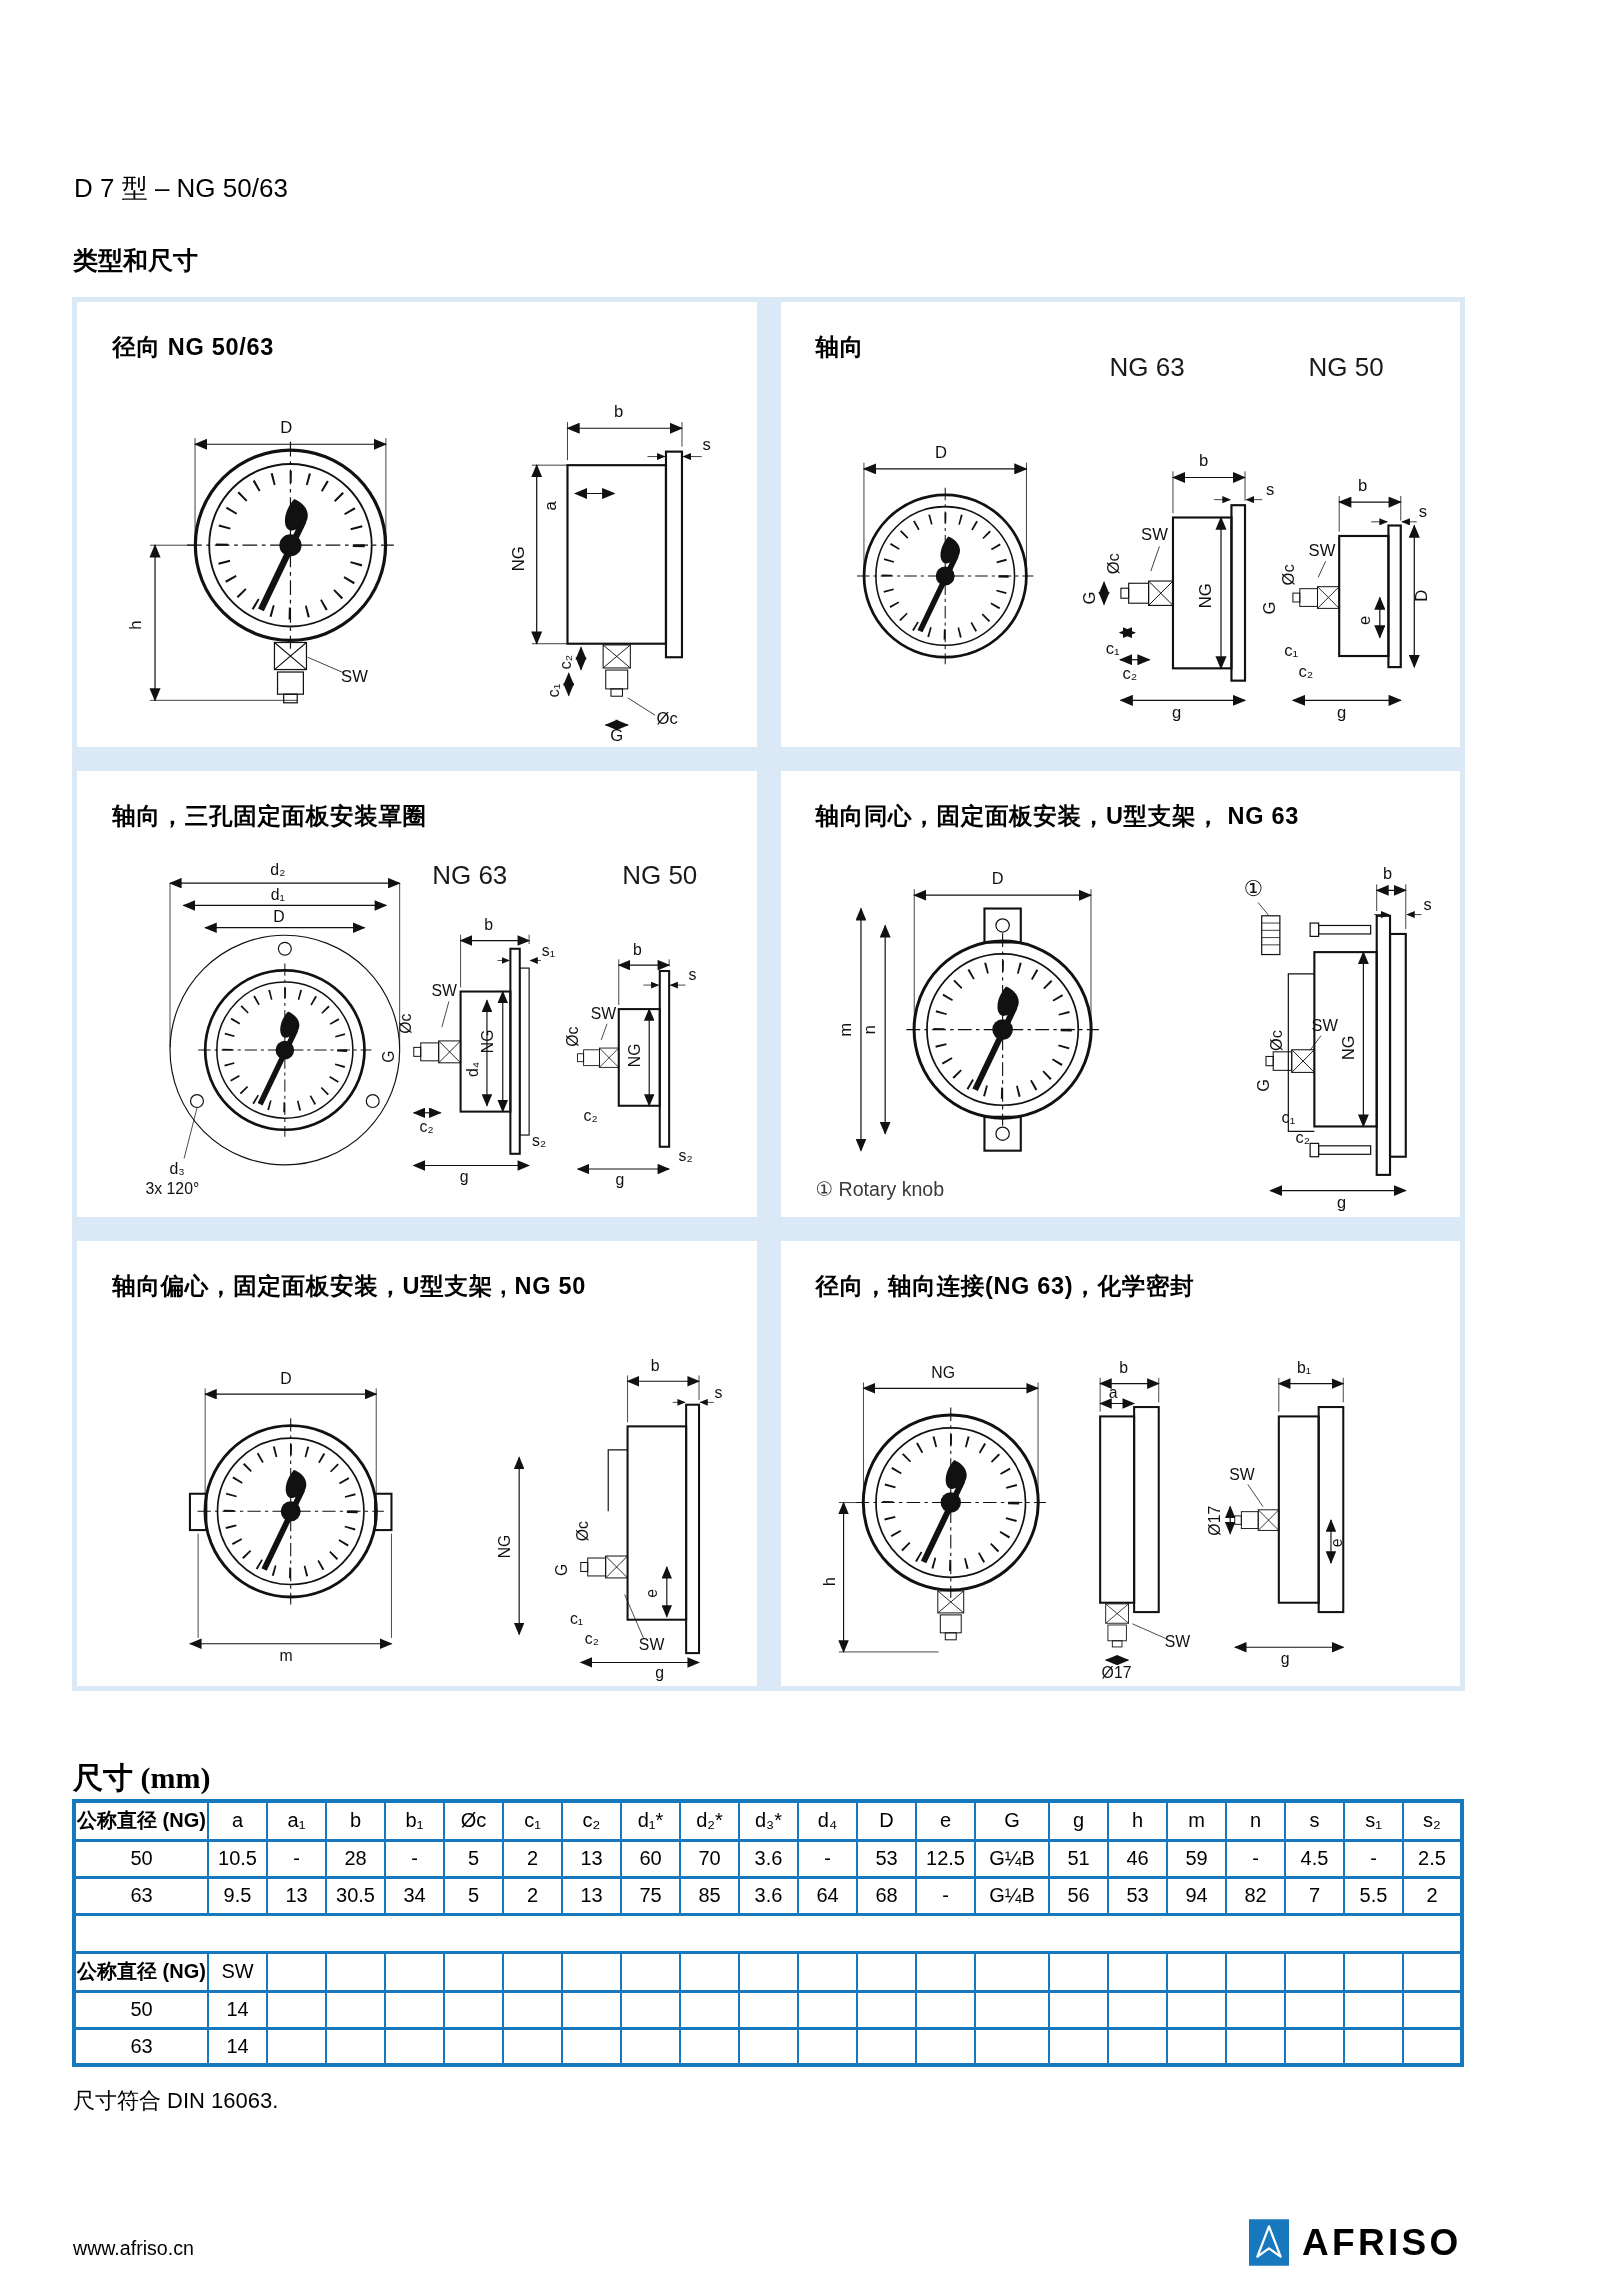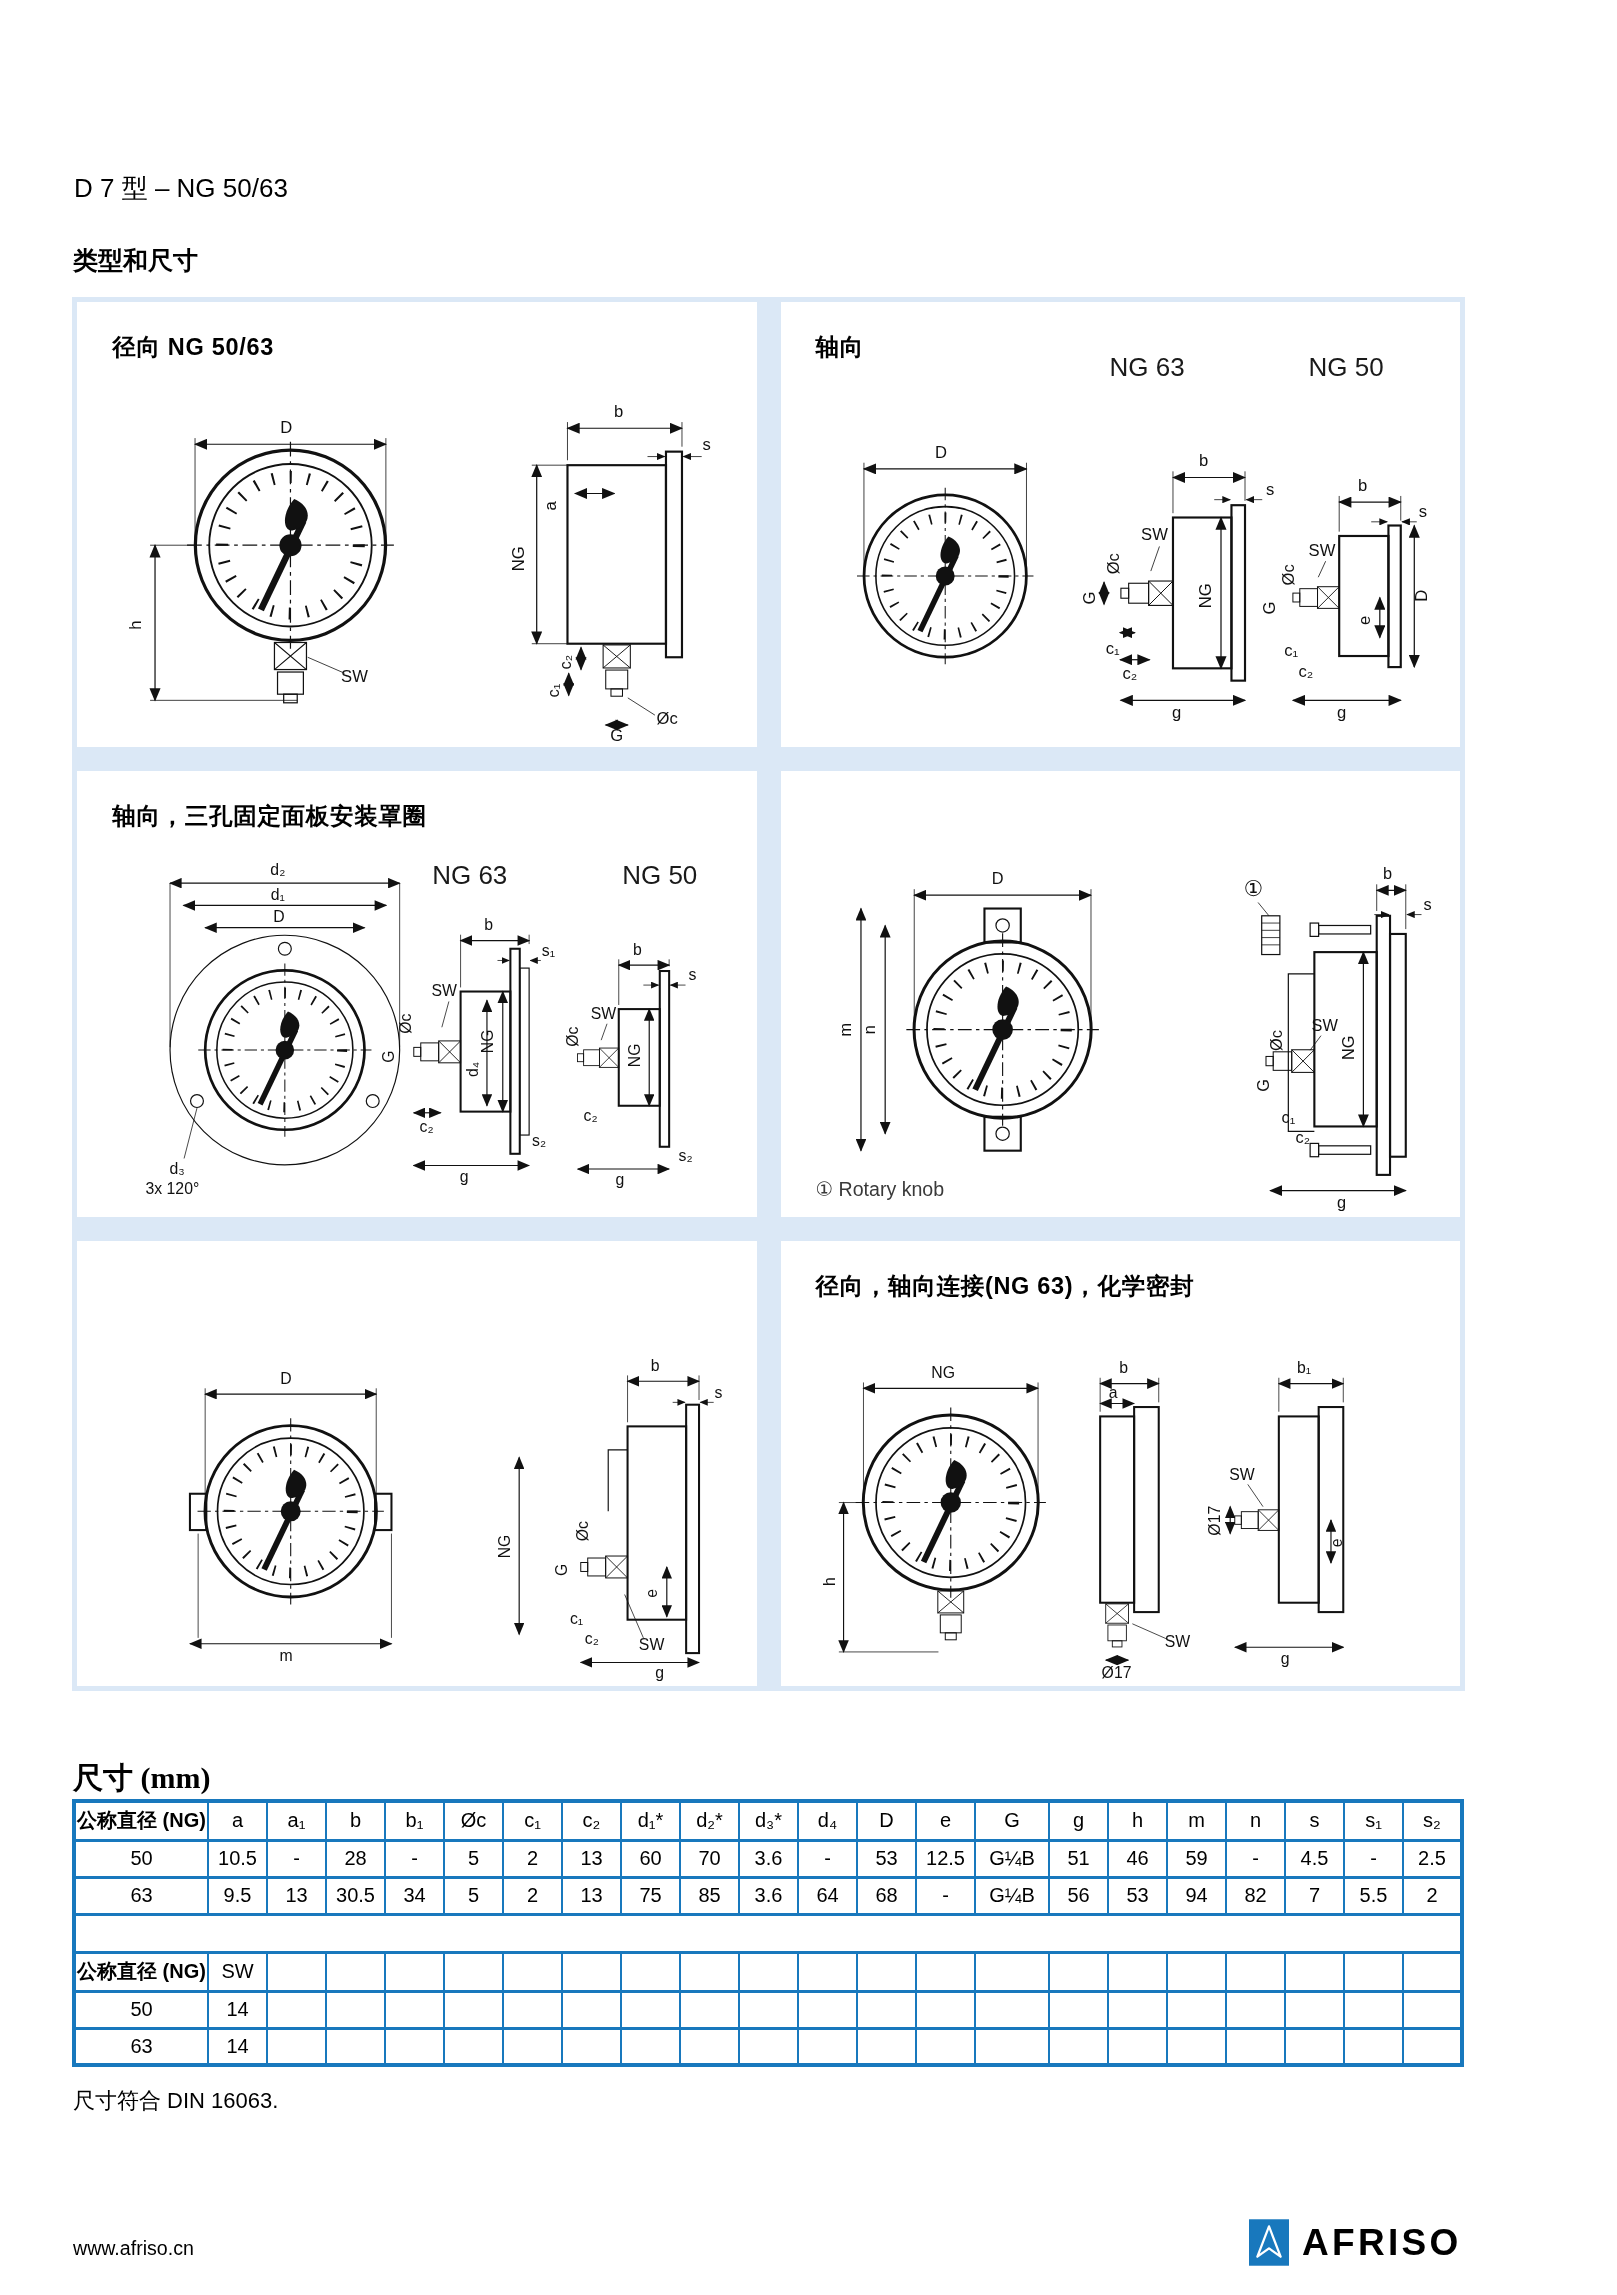--- a/index.html
+++ b/index.html
@@ -256,20 +256,21 @@
           <path class="dl" d="M922,275 V440"></path>
           <text transform="rotate(-90 906 354)" x="906" y="354">NG</text>
           <text x="984" y="534">s₂</text>
           <path class="dl" d="M800,548 H956"></path>
           <text x="872" y="576">g</text>
         </g>
       </svg>
     </section>
 
     <section class="panel p4">
+      <div class="panel-label">轴向同心，固定面板安装，U型支架， NG 63</div>
       <svg class="draw" viewBox="0 0 1050 600" preserveAspectRatio="xMidYMin meet">
         <g>
           <rect class="sh" x="300" y="100" width="60" height="56"></rect>
           <circle class="sh2" cx="330" cy="128" r="11"></circle>
           <rect class="sh" x="300" y="444" width="60" height="56"></rect>
           <circle class="sh2" cx="330" cy="472" r="11"></circle>
           <g transform="translate(330,300) scale(1.42)">
               <use href="#gauge"></use>
             </g>
           <path class="xl" d="M184,292 V68 M476,292 V68"></path>
@@ -309,20 +310,21 @@
           <path class="dl" d="M926,172 V460"></path>
           <text transform="rotate(-90 910 330)" x="910" y="330">NG</text>
           <path class="dl" d="M772,566 H996"></path>
           <text x="890" y="594">g</text>
         </g>
       </svg>
       <div class="knob-note">① Rotary knob</div>
     </section>
 
     <section class="panel p5">
+      <div class="panel-label">轴向偏心，固定面板安装，U型支架 , NG 50</div>
       <svg class="draw" viewBox="0 0 1050 620" preserveAspectRatio="xMidYMin meet">
         <g>
           <rect class="sh" x="138" y="300" width="28" height="62"></rect>
           <rect class="sh" x="454" y="300" width="28" height="62"></rect>
           <g transform="translate(310,330) scale(1.42)">
               <use href="#gauge"></use>
             </g>
           <path class="xl" d="M164,322 V120 M456,322 V120"></path>
           <path class="dl" d="M164,130 H456"></path>
           <text x="302" y="112">D</text>

